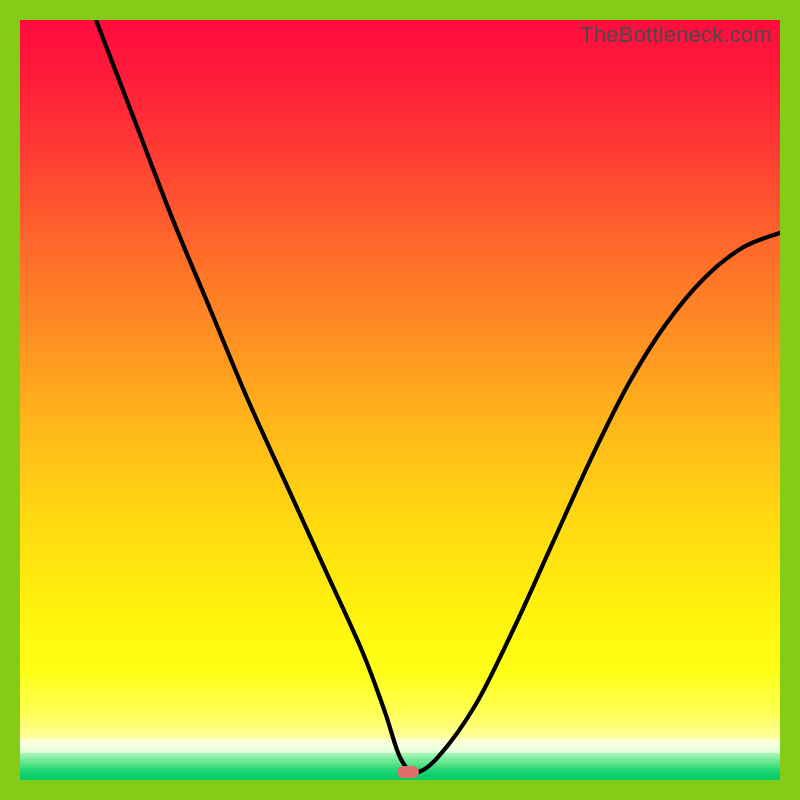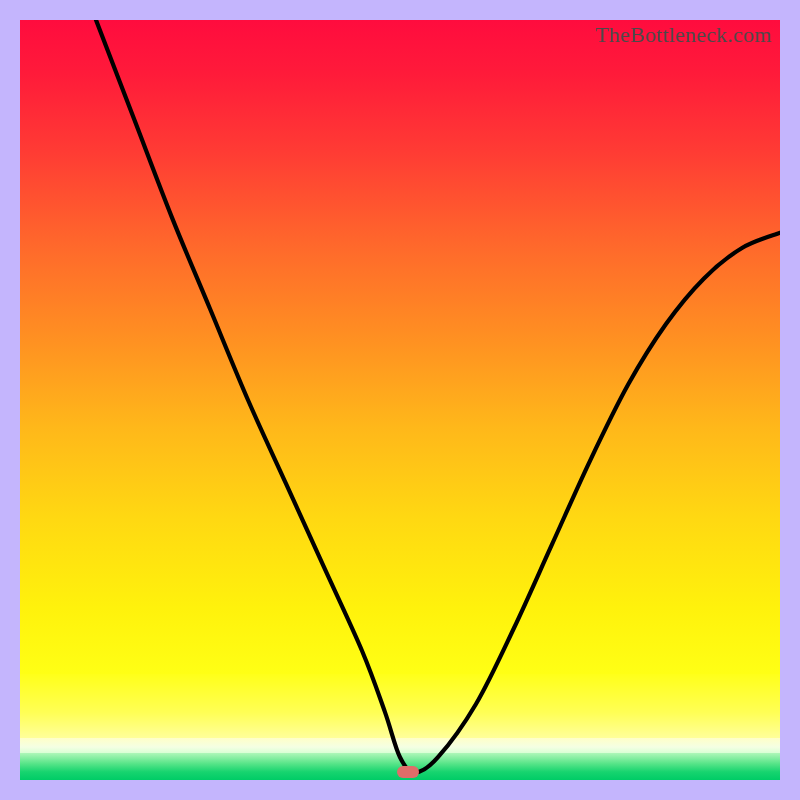--- a/index.html
+++ b/index.html
@@ -10,22 +10,21 @@
     background: #000;
     overflow: hidden;
     font-family: Arial, Helvetica, sans-serif;
   }
   .frame {
     position: absolute;
     left: 0;
     top: 0;
     width: 800px;
     height: 800px;
-    background: #c4b5fd;
-    font-family: Liberation Serif, serif;
+    background: #84cc16;
   }
   .plot {
     position: absolute;
     left: 20px;
     top: 20px;
     width: 760px;
     height: 760px;
     overflow: hidden;
   }
   

